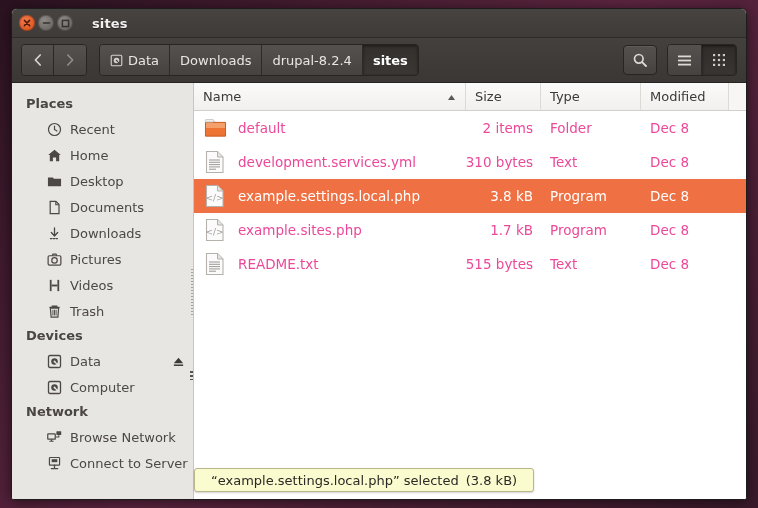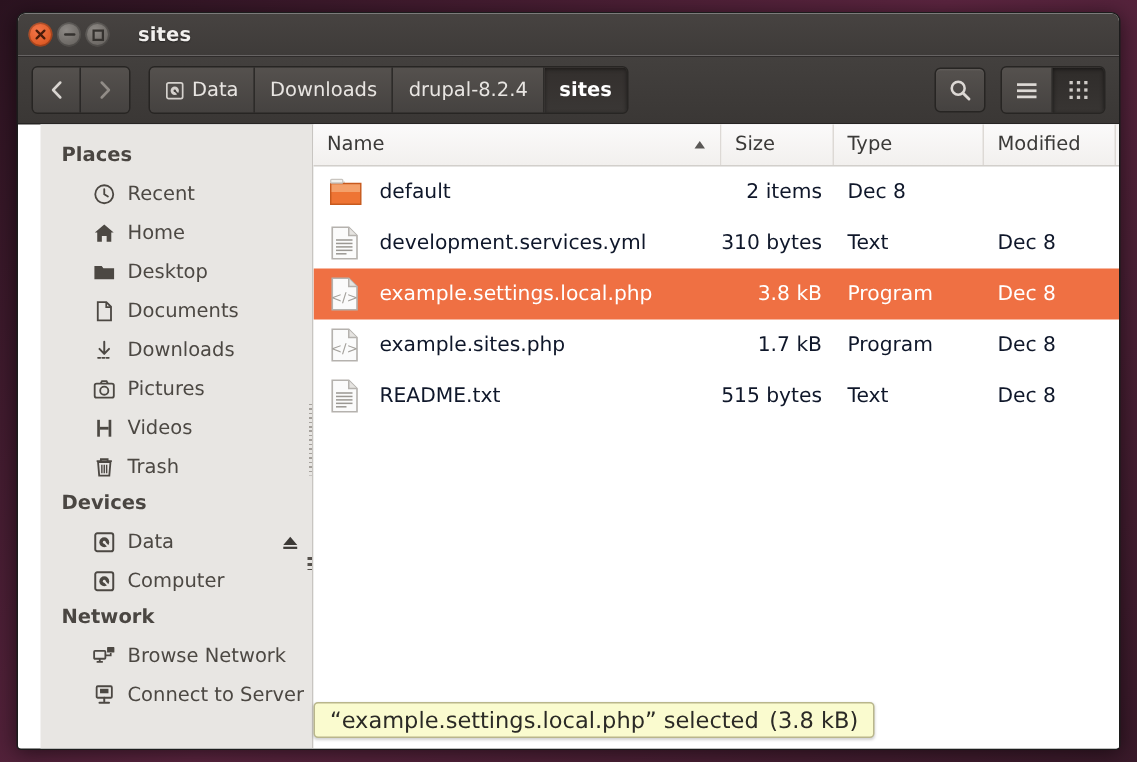--- a/index.html
+++ b/index.html
@@ -151,21 +151,20 @@
     box-shadow: inset 0 1px 3px rgba(0,0,0,0.55);
   }
 
   
   #body {
     flex: 1 1 auto;
     display: flex;
     min-height: 0;
     background: #ffffff;
     position: relative;
-    margin-left: 15px;
   }
 
   
   #sidebar {
     width: 182px;
     flex: 0 0 182px;
     background: #e8e6e3;
     border-right: 1px solid #c8c5c1;
     padding-top: 9px;
     overflow: hidden;
@@ -240,21 +239,21 @@
   .col-type { width: 100px; flex: 0 0 100px; }
   .col-mod  { width: 88px; flex: 0 0 88px; }
   .sort-arrow { margin-left: auto; }
 
   #rows { flex: 1 1 auto; overflow: hidden; }
   .row {
     display: flex;
     align-items: center;
     height: 34px;
     font-size: 13.5px;
-    color: #0f172a;
+    color: #ec4899;
   }
   .row.selected {
     background: #ef7043;
     color: #ffffff;
   }
   .cell { display: flex; align-items: center; overflow: hidden; }
   .cell-name {
     width: 272px; flex: 0 0 272px;
     padding-left: 9px;
     gap: 11px;
@@ -269,25 +268,25 @@
   .cell-mod  { width: 88px; flex: 0 0 88px; padding-left: 9px; }
   .fname { white-space: nowrap; overflow: hidden; text-overflow: ellipsis; }
   .ficon { width: 24px; height: 26px; flex: 0 0 24px; display:flex; align-items:center; justify-content:center; }
 
   
   #statusbar {
     position: absolute;
     left: 0px; bottom: 7px;
     height: 24px;
     display: flex; align-items: center;
-    padding: 0 10px;
+    padding: 0 16px;
     background: #fafbcf;
     border: 1px solid #b9b68c;
     border-radius: 3px;
-    font-size: 15px;
+    font-size: 13px;
     color: #2b2a26;
     white-space: nowrap;
     box-shadow: 0 1px 2px rgba(0,0,0,0.18);
     z-index: 5;
   }
   #status-size { margin-left: 7px; }
 </style>
 </head>
 <body>
 
@@ -563,20 +562,21 @@
                 <path d="M1.5 3.5 L9 3.5 L10.3 5.5 L11.5 5.5 L11.5 3.2 L2.5 3.2 Z" fill="#d9d5d0"></path>
                 <path d="M1.5 4.6 L22.5 4.6 L22.5 19 L1.5 19 Z" fill="#ee7434"></path>
                 <path d="M1.5 4.6 L22.5 4.6 L22.5 10.5 L1.5 10.5 Z" fill="#f4a06a"></path>
                 <path d="M1.5 4.6 L22.5 4.6 L22.5 19 L1.5 19 Z" fill="none" stroke="#c75a1e" stroke-width="1"></path>
                 <rect x="1.5" y="1.6" width="8.4" height="2.6" rx="0.6" fill="#f0f0ee" stroke="#c9c5c0" stroke-width="0.9"></rect>
               </svg>
             </span>
             <span class="fname">default</span>
           </div>
           <div class="cell cell-size">2 items</div>
+          <div class="cell cell-type">Folder</div>
           <div class="cell cell-mod">Dec 8</div>
         </div>
 
         <div class="row">
           <div class="cell cell-name">
             <span class="ficon">
               <svg width="20" height="24" viewBox="0 0 20 24">
                 <path d="M1.5 1.5 L12.5 1.5 L18 7 L18 22.5 L1.5 22.5 Z" fill="#fbfbfb" stroke="#b5b2ae" stroke-width="1.1"></path>
                 <path d="M12.5 1.6 L12.5 7 L17.9 7" fill="#e6e4e1" stroke="#b5b2ae" stroke-width="1"></path>
                 <g fill="#9b9893">

